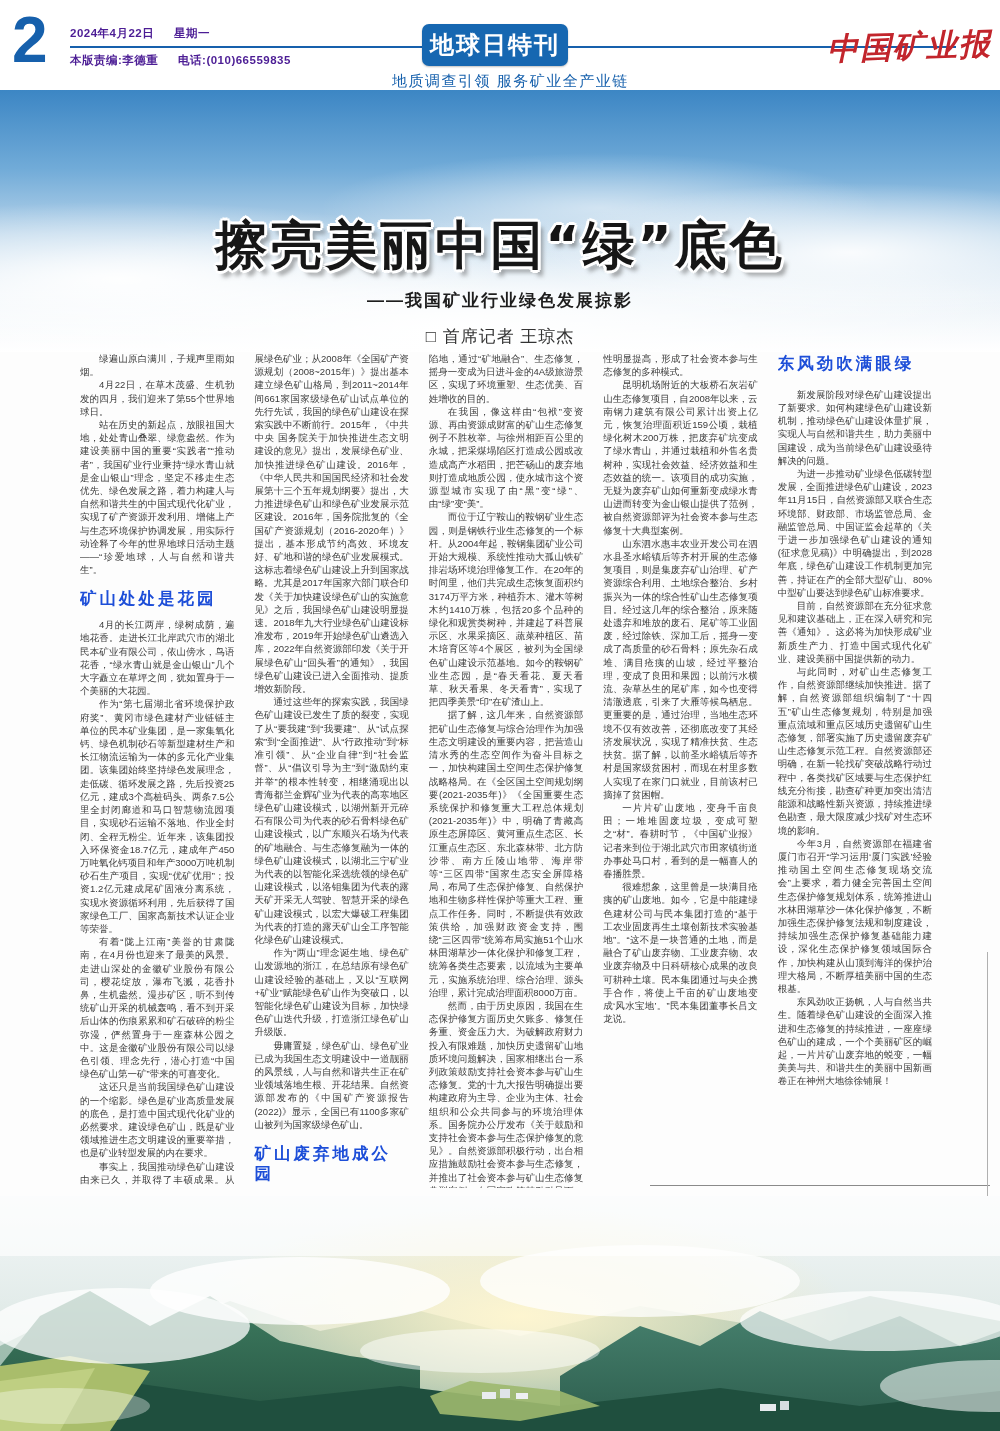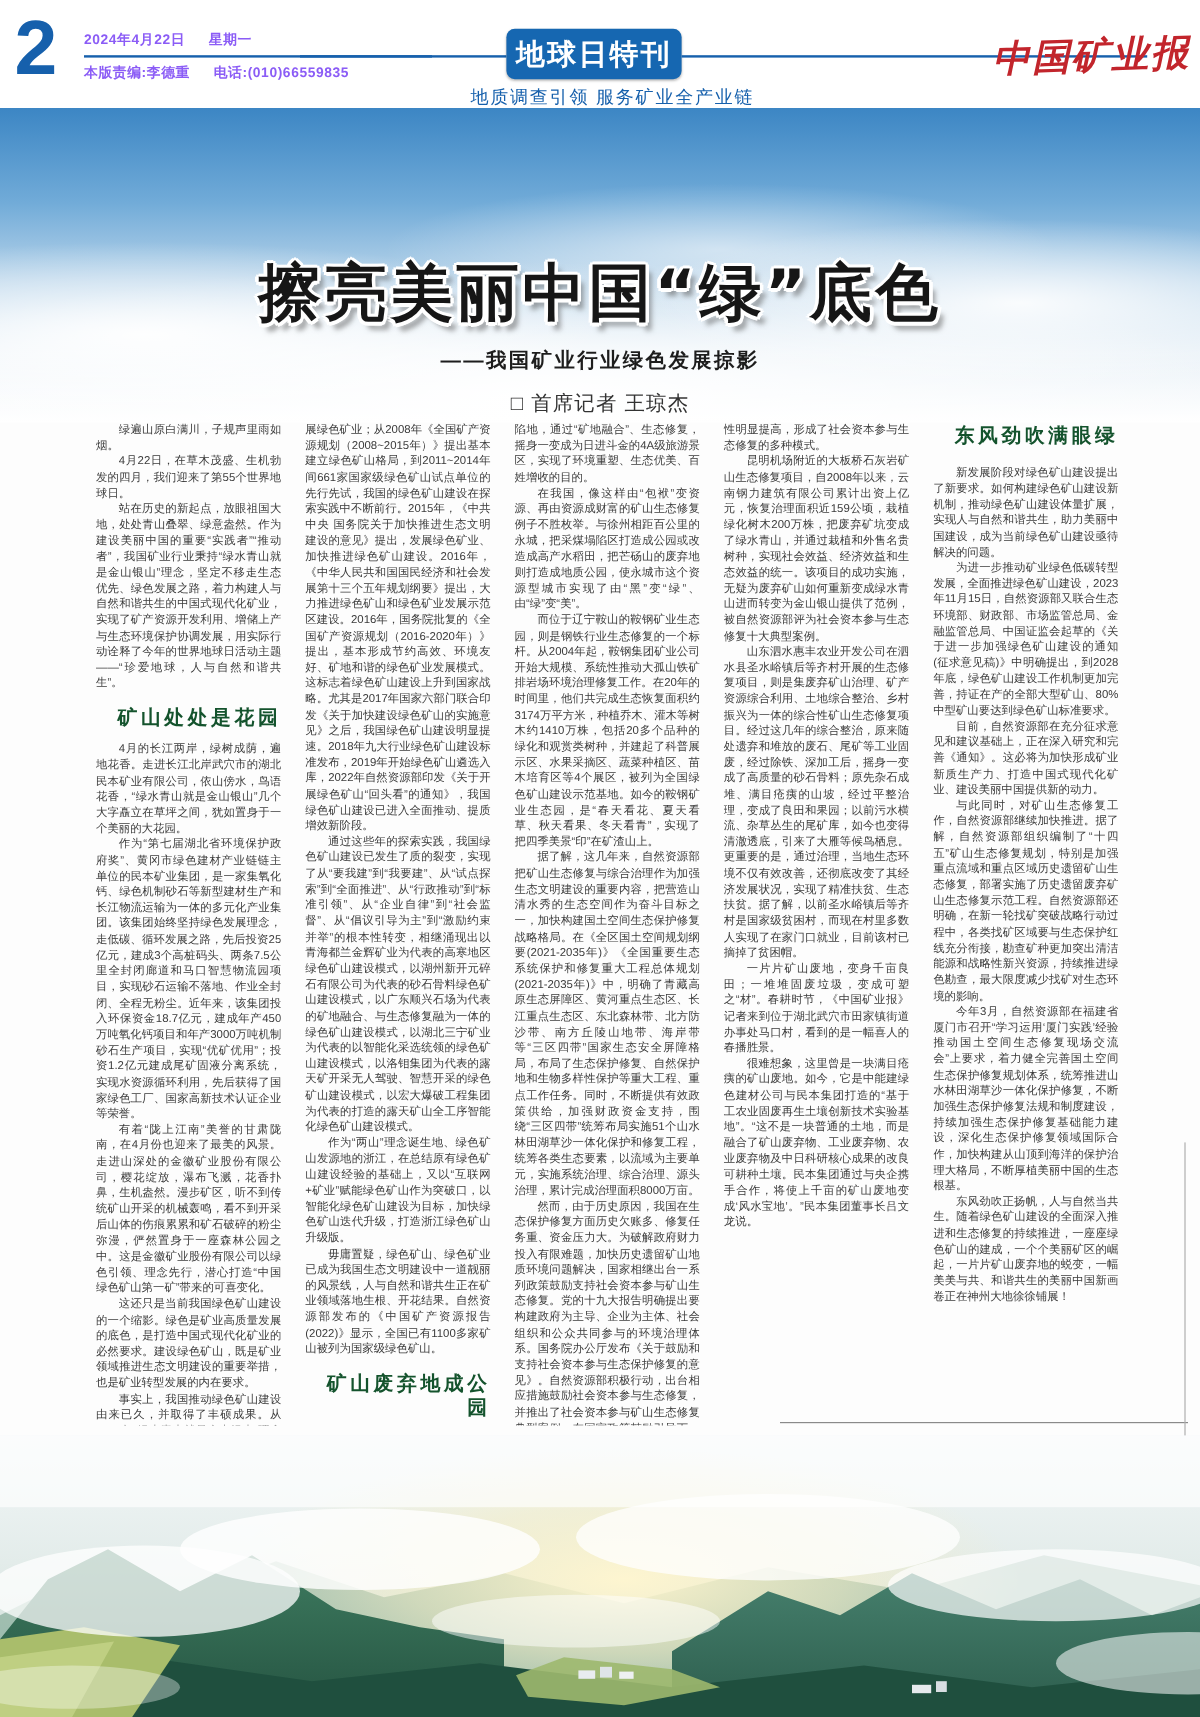--- a/index.html
+++ b/index.html
@@ -2,21 +2,21 @@
 <html><head>
 <meta charset="utf-8">
 <style>
   html,body{margin:0;padding:0;background:#e8e8e8;}
   .page{position:relative;width:1000px;height:1431px;background:#fdfdfd;margin:0 auto;overflow:hidden;
         font-family:"Liberation Sans","DejaVu Sans",sans-serif;}
 
   
   .hdr{position:absolute;top:0;left:0;width:1000px;height:90px;background:#fff;}
   .page-num{position:absolute;left:12px;top:8px;font-size:64px;font-weight:bold;color:#1660ac;line-height:1;}
-  .pub-info{position:absolute;left:70px;top:26px;width:300px;color:#8b5cf6;}
+  .pub-info{position:absolute;left:70px;top:26px;width:300px;color:#4c1d95;}
   .pub-row{font-size:11.5px;font-weight:bold;letter-spacing:.5px;white-space:nowrap;}
   .pub-row .gap{display:inline-block;width:16px;}
   .pub-rule{height:2px;background:#1660ac;margin:5px 0;width:290px;}
   .special{position:absolute;left:250px;top:18px;width:710px;height:70px;}
   .special-line{position:absolute;top:28px;height:2px;background:#1660ac;}
   .special-line.l{left:0;width:172px;}
   .special-line.r{left:318px;width:388px;}
   .special-box{position:absolute;left:172px;top:6px;width:146px;height:42px;background:#1667b1;border-radius:7px;
                color:#fff;font-size:24px;font-weight:bold;display:flex;align-items:center;justify-content:center;
                letter-spacing:2px;box-shadow:0 1px 2px rgba(0,0,0,.25);}
@@ -38,21 +38,21 @@
     text-shadow:-2px -2px 0 #fff,2px -2px 0 #fff,-2px 2px 0 #fff,2px 2px 0 #fff,0 -3px 0 #fff,0 3px 0 #fff,
                 -3px 0 0 #fff,3px 0 0 #fff,5px 6px 4px rgba(90,90,90,.55);}
   .deck{margin:16px 0 0;font-size:17px;font-weight:bold;color:#1d1d1d;letter-spacing:2px;}
   .byline{margin-top:13px;font-size:17px;color:#333;letter-spacing:1px;}
 
   
   .article{position:absolute;top:352px;left:80px;width:852px;height:836px;display:flex;gap:20px;}
   .col{flex:1 1 0;overflow:hidden;color:#3b3b3b;font-size:9.5px;line-height:13.2px;text-align:justify;}
   .col p{margin:0;text-indent:2em;}
   .col p.cont{text-indent:0;}
-  .section-heading{margin:13px 0 9px;font-size:16.5px;font-weight:bold;color:#14532d;text-align:right;
+  .section-heading{margin:13px 0 9px;font-size:16.5px;font-weight:bold;color:#1d4ed8;text-align:left;
                    letter-spacing:3px;line-height:1.2;}
   .col:nth-child(5) .section-heading:first-child{margin-top:2px;margin-bottom:14px;}
 
   
   .end-rule-h{position:absolute;top:1185px;left:650px;width:340px;height:1px;background:#8a8a8a;}
   .edge-rule-v{position:absolute;top:952px;left:987px;width:1px;height:282px;background:#b0b0b0;}
 
   
   .photo{position:absolute;top:1196px;left:0;width:1000px;height:235px;overflow:hidden;}
   .photo svg{display:block;}

